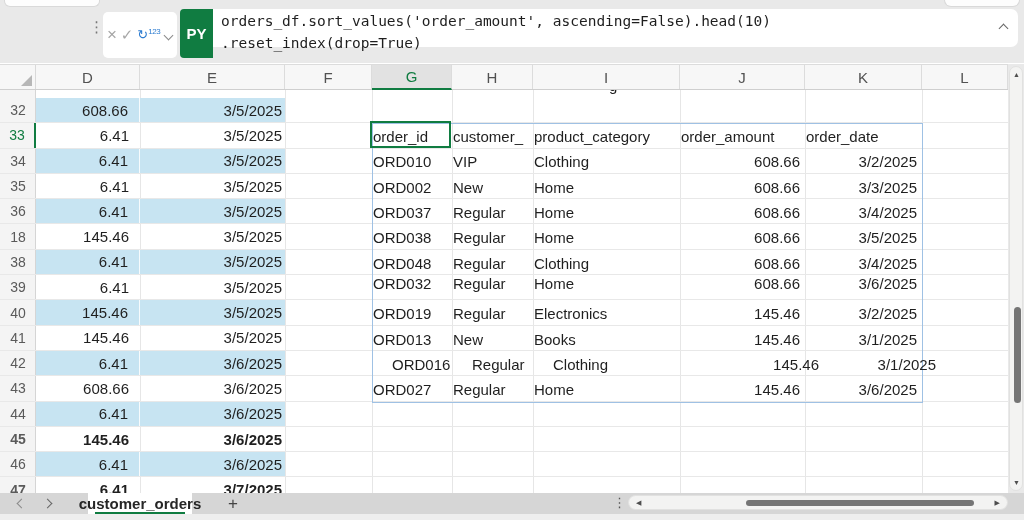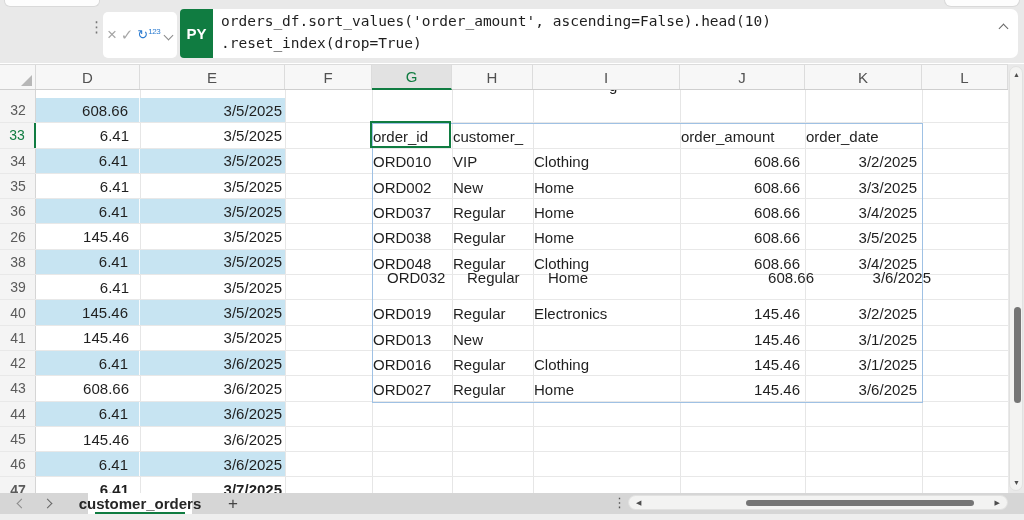--- a/index.html
+++ b/index.html
@@ -21,21 +21,21 @@
   .chev.small::before{border-color:#8a8a8a;}
   .sep-dots{position:absolute;left:89px;top:18px;font-size:15px;color:#777;letter-spacing:0;}
   .fbtns{position:absolute;left:103px;top:12px;width:74px;height:46px;background:#fff;border-radius:5px;
          display:flex;align-items:center;justify-content:space-evenly;}
   .fbtn-x{color:#a6a6a6;font-size:17px;}
   .fbtn-check{color:#a6a6a6;font-size:15px;}
   .py-vals{color:#2e7dd1;font-size:13px;white-space:nowrap;}
   .py-vals .digits{font-size:8px;vertical-align:super;letter-spacing:-0.5px;}
   .pybadge{position:absolute;left:180px;top:9px;width:33px;height:49px;background:#107C41;border-radius:4px 0 0 4px;
            color:#fff;font-size:15px;font-weight:bold;display:flex;align-items:center;justify-content:center;}
-  .finput{position:absolute;left:213px;top:9px;width:805px;height:49px;background:#fff;border-radius:0 7px 7px 0;}
+  .finput{position:absolute;left:213px;top:9px;width:805px;height:38px;background:#fff;border-radius:0 7px 7px 0;}
   .fcode{position:absolute;left:8px;font-family:"DejaVu Sans Mono",monospace;font-size:14.5px;color:#1e1e1e;white-space:pre;}
   .fcode.l1{top:4px;}
   .fcode.l2{top:26px;}
   .fcollapse{position:absolute;right:10px;top:12px;}
 
   
   .colhead{position:absolute;left:0;top:64px;width:1008px;height:26px;background:#f7f7f7;
            border-top:1px solid #dcdcdc;border-bottom:1px solid #cfcfcf;box-sizing:border-box;}
   .cornercell{position:absolute;left:0;top:0;width:36px;height:24px;border-right:1px solid #d9d9d9;box-sizing:border-box;}
   .cornercell::after{content:"";position:absolute;right:3px;bottom:3px;width:0;height:0;
@@ -167,21 +167,21 @@
           <div class="rnum">35</div>
           <div class="dcell">6.41</div>
           <div class="ecell">3/5/2025</div>
         </div>
         <div class="grow shaded" style="top: 109.2px;">
           <div class="rnum">36</div>
           <div class="dcell">6.41</div>
           <div class="ecell">3/5/2025</div>
         </div>
         <div class="grow" style="top: 134.5px;">
-          <div class="rnum">26</div>
+          <div class="rnum">18</div>
           <div class="dcell">145.46</div>
           <div class="ecell">3/5/2025</div>
         </div>
         <div class="grow shaded" style="top: 159.8px;">
           <div class="rnum">38</div>
           <div class="dcell">6.41</div>
           <div class="ecell">3/5/2025</div>
         </div>
         <div class="grow" style="top: 185.1px;">
           <div class="rnum">39</div>
@@ -206,21 +206,21 @@
         <div class="grow" style="top: 286.3px;">
           <div class="rnum">43</div>
           <div class="dcell">608.66</div>
           <div class="ecell">3/6/2025</div>
         </div>
         <div class="grow shaded" style="top: 311.6px;">
           <div class="rnum">44</div>
           <div class="dcell">6.41</div>
           <div class="ecell">3/6/2025</div>
         </div>
-        <div class="grow" style="top: 336.9px;">
+        <div class="grow" style="top: 336.9px; font-weight: bold;">
           <div class="rnum">45</div>
           <div class="dcell">145.46</div>
           <div class="ecell">3/6/2025</div>
         </div>
         <div class="grow shaded" style="top: 362.2px;">
           <div class="rnum">46</div>
           <div class="dcell">6.41</div>
           <div class="ecell">3/6/2025</div>
         </div>
         <div class="grow" style="top: 387.5px; font-weight: bold;">
@@ -231,20 +231,21 @@
       </div>
 
     <div class="peek">
       <span>g</span>
     </div>
 
     <div class="spill" id="spill">
         <div class="sprow" style="top: 0px;">
           <div class="spcell" style="left: 0px; width: 80px;">order_id</div>
           <div class="spcell" style="left: 80px; width: 81px;">customer_</div>
+          <div class="spcell" style="left: 161px; width: 147px;">product_category</div>
           <div class="spcell" style="left: 433px; width: 117px;">order_date</div>
           <div class="spcell" style="left: 308px; width: 125px;">order_amount</div>
         </div>
         <div class="sprow" style="top: 25.3px;">
           <div class="spcell" style="left: 0px; width: 80px;">ORD010</div>
           <div class="spcell" style="left: 80px; width: 81px;">VIP</div>
           <div class="spcell" style="left: 161px; width: 147px;">Clothing</div>
           <div class="spcell num" style="left: 308px; width: 125px;">608.66</div>
           <div class="spcell num" style="left: 433px; width: 117px;">3/2/2025</div>
         </div>
@@ -269,41 +270,42 @@
           <div class="spcell num" style="left: 308px; width: 125px;">608.66</div>
           <div class="spcell num" style="left: 433px; width: 117px;">3/5/2025</div>
         </div>
         <div class="sprow" style="top: 126.5px;">
           <div class="spcell" style="left: 0px; width: 80px;">ORD048</div>
           <div class="spcell" style="left: 80px; width: 81px;">Regular</div>
           <div class="spcell" style="left: 161px; width: 147px;">Clothing</div>
           <div class="spcell num" style="left: 308px; width: 125px;">608.66</div>
           <div class="spcell num" style="left: 433px; width: 117px;">3/4/2025</div>
         </div>
-        <div class="sprow" style="top: 141px; margin-left: 14px;">
+        <div class="sprow" style="top: 147px;">
           <div class="spcell" style="left: 0px; width: 80px;">ORD032</div>
           <div class="spcell" style="left: 80px; width: 81px;">Regular</div>
           <div class="spcell" style="left: 161px; width: 147px;">Home</div>
           <div class="spcell num" style="left: 308px; width: 125px;">608.66</div>
           <div class="spcell num" style="left: 433px; width: 117px;">3/6/2025</div>
         </div>
         <div class="sprow" style="top: 177.1px;">
           <div class="spcell" style="left: 0px; width: 80px;">ORD019</div>
           <div class="spcell" style="left: 80px; width: 81px;">Regular</div>
           <div class="spcell" style="left: 161px; width: 147px;">Electronics</div>
           <div class="spcell num" style="left: 308px; width: 125px;">145.46</div>
           <div class="spcell num" style="left: 433px; width: 117px;">3/2/2025</div>
         </div>
         <div class="sprow" style="top: 202.4px;">
           <div class="spcell" style="left: 0px; width: 80px;">ORD013</div>
           <div class="spcell" style="left: 80px; width: 81px;">New</div>
+          <div class="spcell" style="left: 161px; width: 147px;">Books</div>
           <div class="spcell num" style="left: 308px; width: 125px;">145.46</div>
           <div class="spcell num" style="left: 433px; width: 117px;">3/1/2025</div>
         </div>
-        <div class="sprow" style="top: 227.7px;">
+        <div class="sprow" style="top: 227.7px; margin-left: 19px;">
           <div class="spcell" style="left: 0px; width: 80px;">ORD016</div>
           <div class="spcell" style="left: 80px; width: 81px;">Regular</div>
           <div class="spcell" style="left: 161px; width: 147px;">Clothing</div>
           <div class="spcell num" style="left: 308px; width: 125px;">145.46</div>
           <div class="spcell num" style="left: 433px; width: 117px;">3/1/2025</div>
         </div>
         <div class="sprow" style="top: 253px;">
           <div class="spcell" style="left: 0px; width: 80px;">ORD027</div>
           <div class="spcell" style="left: 80px; width: 81px;">Regular</div>
           <div class="spcell" style="left: 161px; width: 147px;">Home</div>

